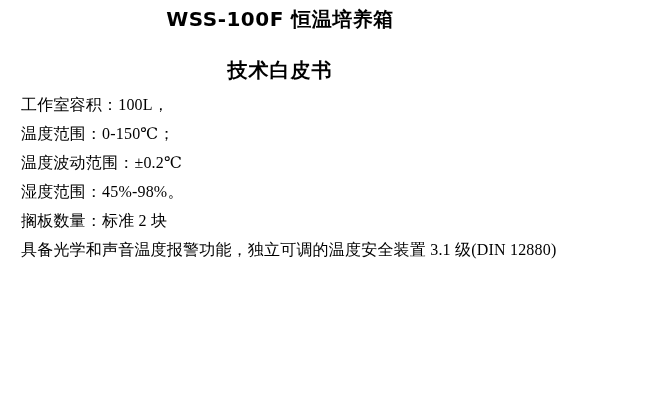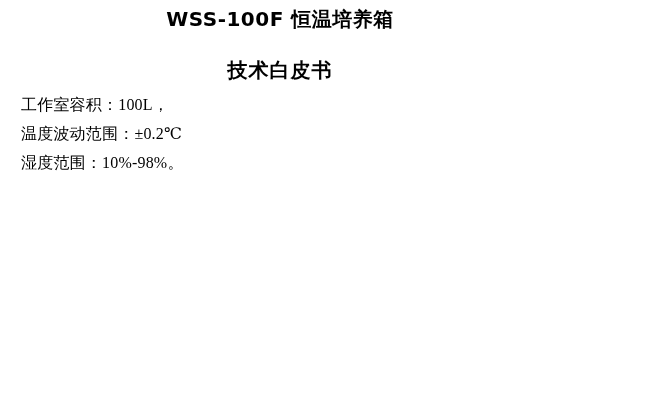--- a/index.html
+++ b/index.html
@@ -47,16 +47,19 @@
   }
 </style>
 </head>
 <body>
 
 <div class="page">
   <div class="doc-title">WSS-100F 恒温培养箱</div>
   <div class="doc-subtitle">技术白皮书</div>
   <div class="doc-body">
     <div class="doc-line">工作室容积：100L，</div>
+    <div class="doc-line">温度范围：0-150℃；</div>
     <div class="doc-line">温度波动范围：±0.2℃</div>
-    <div class="doc-line">湿度范围：10%-98%。</div>
+    <div class="doc-line">湿度范围：45%-98%。</div>
+    <div class="doc-line">搁板数量：标准 2 块</div>
+    <div class="doc-line">具备光学和声音温度报警功能，独立可调的温度安全装置 3.1 级(DIN 12880)</div>
   </div>
 </div>
 
 </body></html>

